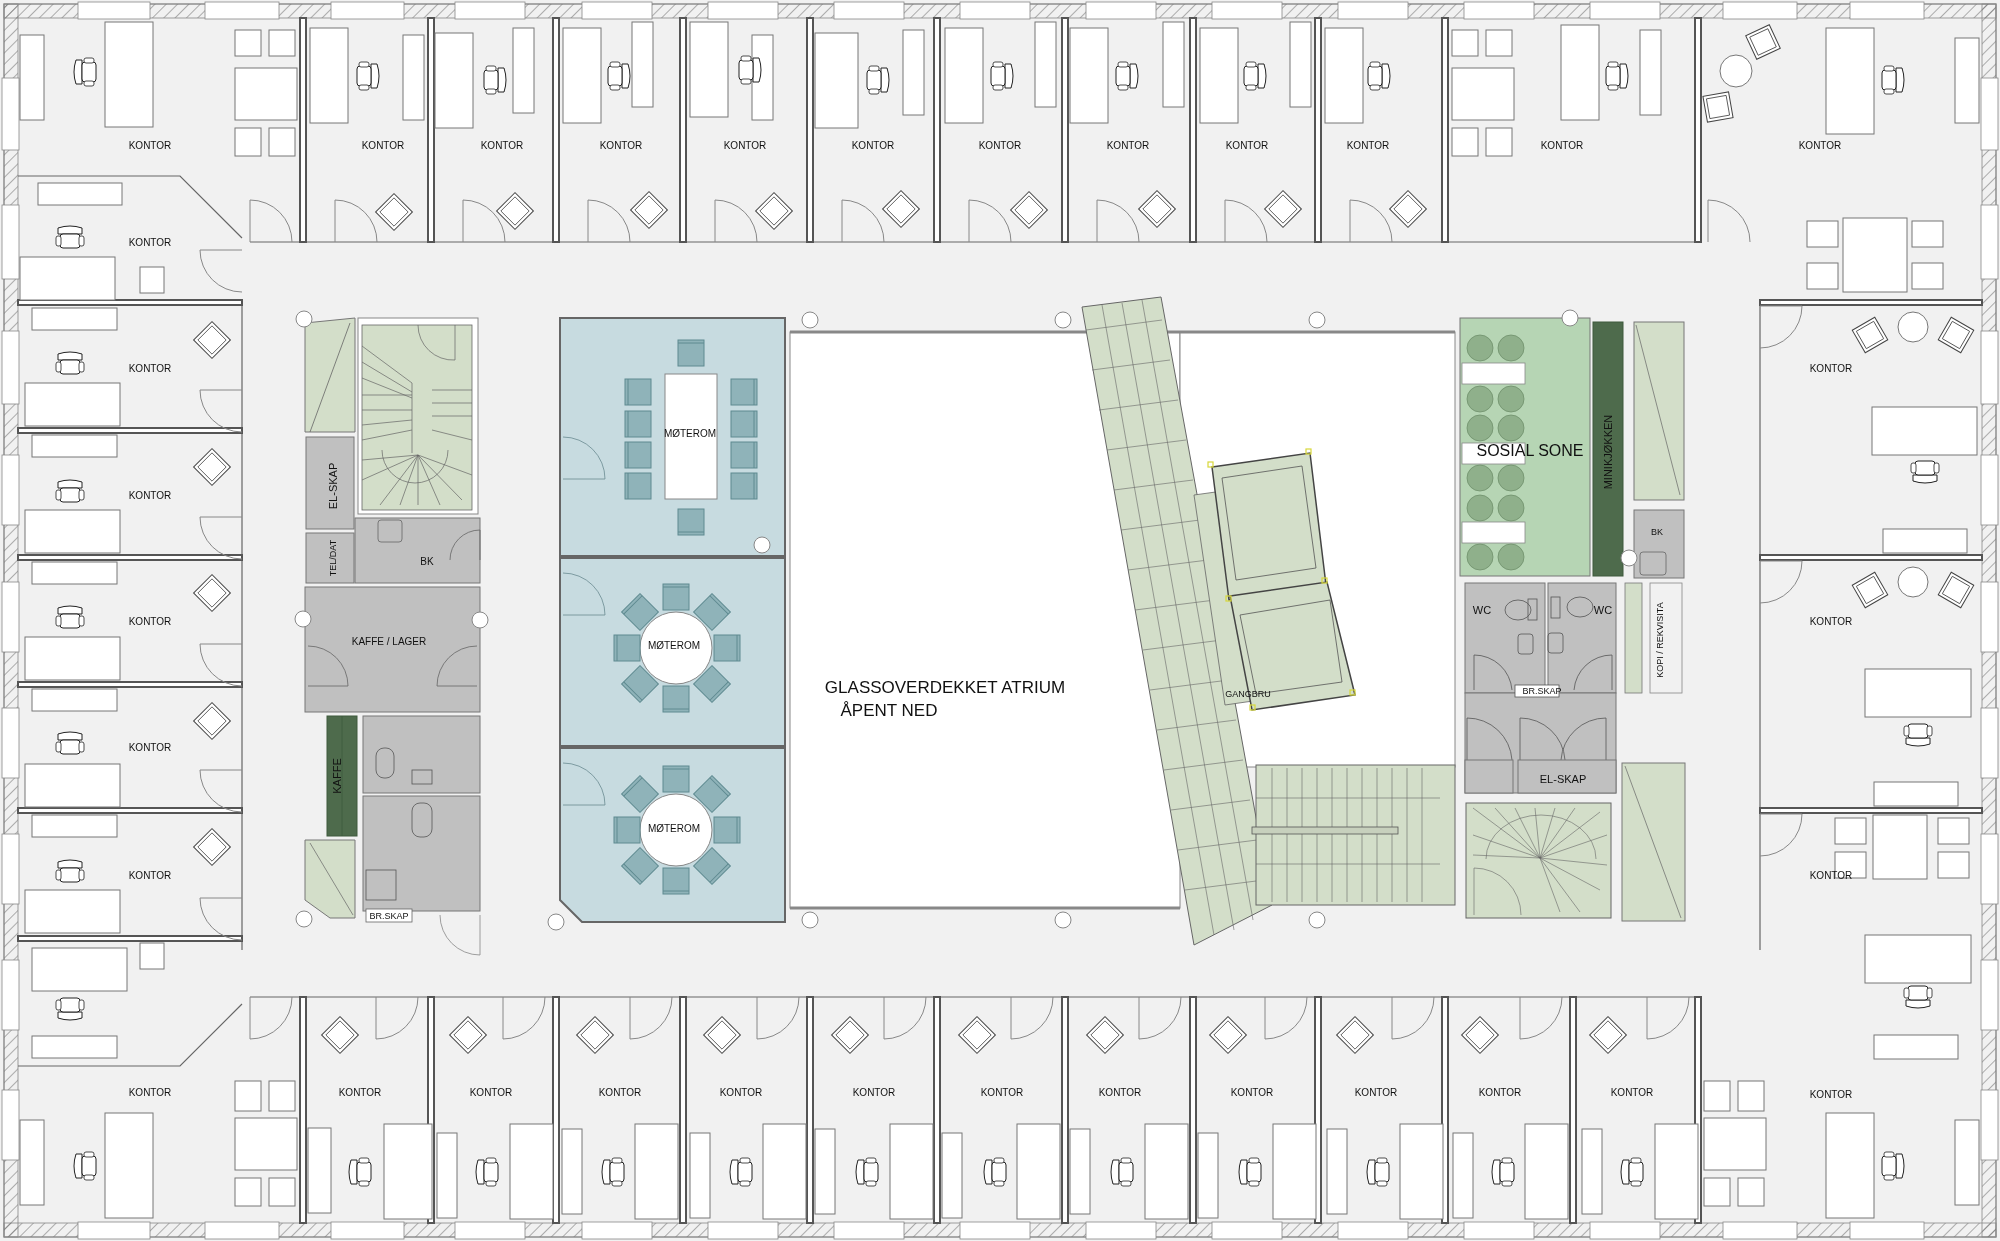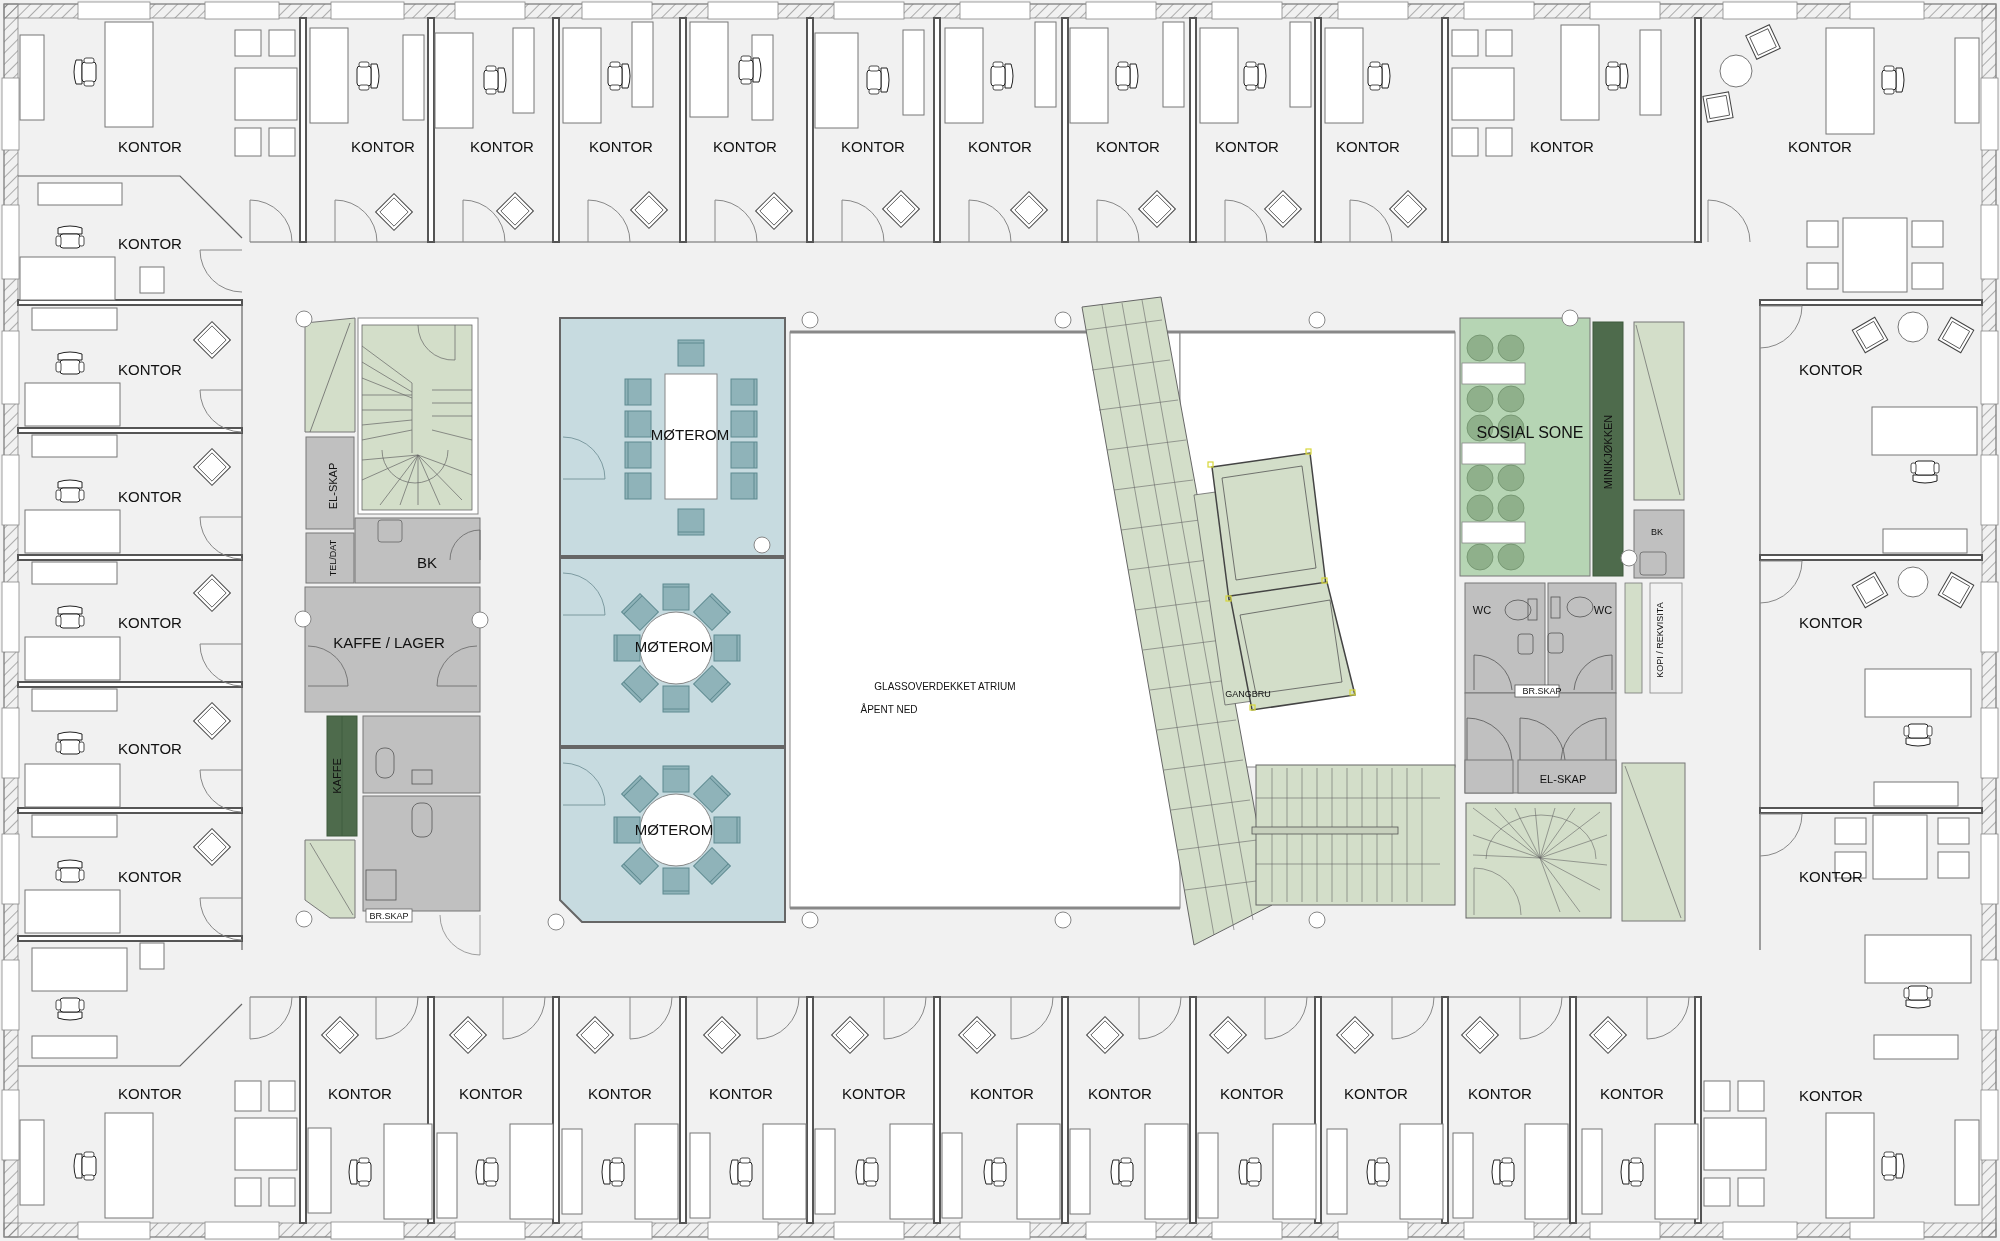--- a/index.html
+++ b/index.html
@@ -1,23 +1,23 @@
 <!DOCTYPE html>
 <html><head>
 <meta charset="utf-8">
 <style>
   html,body{margin:0;padding:0;background:#f1f1f1;}
   body{width:2000px;height:1241px;position:relative;overflow:hidden;font-family:"Liberation Sans",sans-serif;}
   #plan{position:absolute;left:0;top:0;width:2000px;height:1241px;}
   .lbl{position:absolute;font-family:"Liberation Sans",sans-serif;color:#111;white-space:nowrap;transform:translate(-50%,-50%);line-height:1;}
-  .lbl.room{font-size:15px;}
+  .lbl.room{font-size:10px;}
   .lbl.small{font-size:11px;}
   .lbl.tiny{font-size:9px;}
   .lbl.big{font-size:16px;}
-  .lbl.atrium{font-size:10px;text-align:center;}
+  .lbl.atrium{font-size:17px;text-align:center;}
   .lbl.v{transform:translate(-50%,-50%) rotate(-90deg);}
 </style>
 </head>
 <body>
 
 <svg id="plan" viewBox="0 0 2000 1241" xmlns="http://www.w3.org/2000/svg">
   <defs>
     <pattern id="hatch" width="8" height="8" patternUnits="userSpaceOnUse" patternTransform="rotate(45)">
       <line x1="0" y1="0" x2="0" y2="8" stroke="#666" stroke-width="1"></line>
     </pattern>
@@ -665,21 +665,21 @@
   <div class="lbl atrium" style="left:889px;top:710px">ÅPENT NED</div>
   <div class="lbl tiny" style="left:1248px;top:694px">GANGBRU</div>
 
   <div class="lbl small v" style="left:333px;top:486px">EL-SKAP</div>
   <div class="lbl tiny v" style="left:333px;top:558px">TEL/DAT</div>
   <div class="lbl room" style="left:427px;top:562px">BK</div>
   <div class="lbl room" style="left:389px;top:642px">KAFFE / LAGER</div>
   <div class="lbl small v" style="left:337px;top:776px">KAFFE</div>
   <div class="lbl tiny" style="left:389px;top:916px">BR.SKAP</div>
 
-  <div class="lbl big" style="left:1530px;top:433px">SOSIAL SONE</div>
+  <div class="lbl big" style="left:1530px;top:451px">SOSIAL SONE</div>
   <div class="lbl small v" style="left:1608px;top:452px">MINIKJØKKEN</div>
   <div class="lbl tiny" style="left:1657px;top:532px">BK</div>
   <div class="lbl small" style="left:1482px;top:610px">WC</div>
   <div class="lbl small" style="left:1603px;top:610px">WC</div>
   <div class="lbl tiny" style="left:1542px;top:691px">BR.SKAP</div>
   <div class="lbl small" style="left:1563px;top:779px">EL-SKAP</div>
   <div class="lbl tiny v" style="left:1660px;top:640px">KOPI / REKVISITA</div>
 </div>
 
 </body></html>

